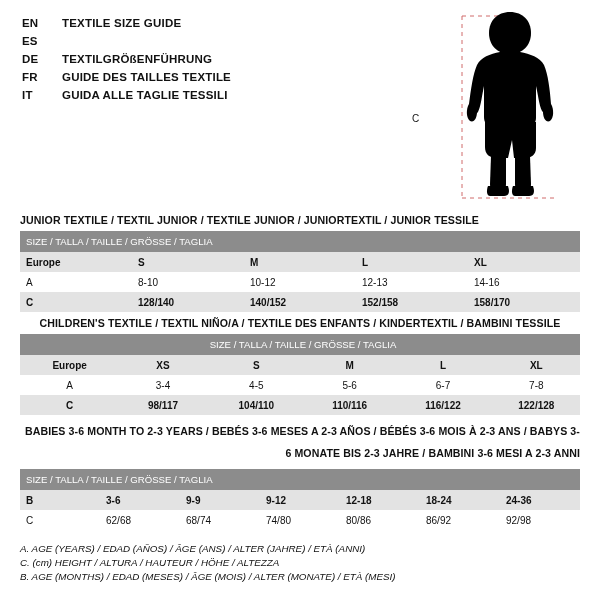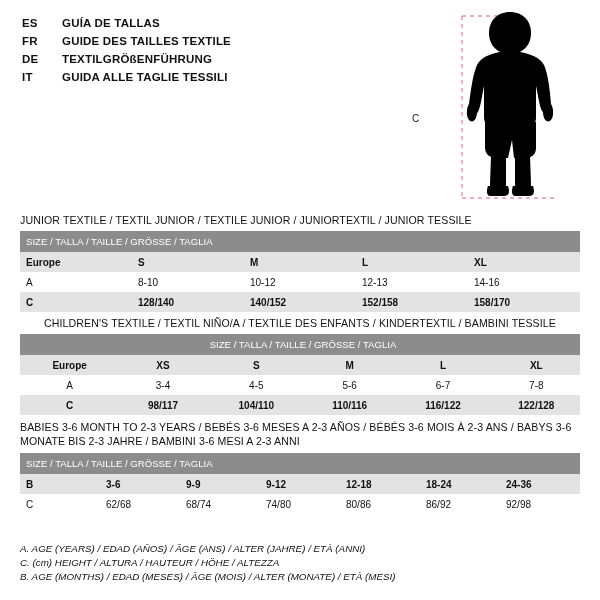--- a/index.html
+++ b/index.html
@@ -70,27 +70,28 @@
   }
 
   
   .section {
     position: absolute;
     left: 20px;
     width: 560px;
   }
   .section-title {
     font-size: 10.6px;
-    font-weight: normal;
+    font-weight: bold;
     color: #111;
     margin-bottom: 5px;
     letter-spacing: .1px;
   }
   .section-title.two-line {
-    line-height: 14px;
+    line-height: 22px;
+    text-align: right;
   }
   table.size-table {
     border-collapse: collapse;
     width: 100%;
     table-layout: fixed;
   }
   table.size-table td {
     font-size: 10px;
     color: #111;
     padding: 2px 0 2px 6px;
@@ -129,30 +130,33 @@
     font-style: italic;
   }
 </style>
 </head>
 <body>
 
 <div class="page">
 
   <div class="header">
     <div class="lang-row">
+      <span class="lang-code">EN</span>
+      <span class="lang-title">TEXTILE SIZE GUIDE</span>
+    </div>
+    <div class="lang-row">
       <span class="lang-code">ES</span>
-      <span class="lang-title">GUÍA DE TALLAS</span>
+    </div>
+    <div class="lang-row">
+      <span class="lang-code">DE</span>
+      <span class="lang-title">TEXTILGRÖßENFÜHRUNG</span>
     </div>
     <div class="lang-row">
       <span class="lang-code">FR</span>
       <span class="lang-title">GUIDE DES TAILLES TEXTILE</span>
-    </div>
-    <div class="lang-row">
-      <span class="lang-code">DE</span>
-      <span class="lang-title">TEXTILGRÖßENFÜHRUNG</span>
     </div>
     <div class="lang-row">
       <span class="lang-code">IT</span>
       <span class="lang-title">GUIDA ALLE TAGLIE TESSILI</span>
     </div>
   </div>
 
   <div class="figure-area">
     <span class="c-label">C</span>
     <svg class="figure-svg" width="120" height="195" viewBox="0 0 120 195">

